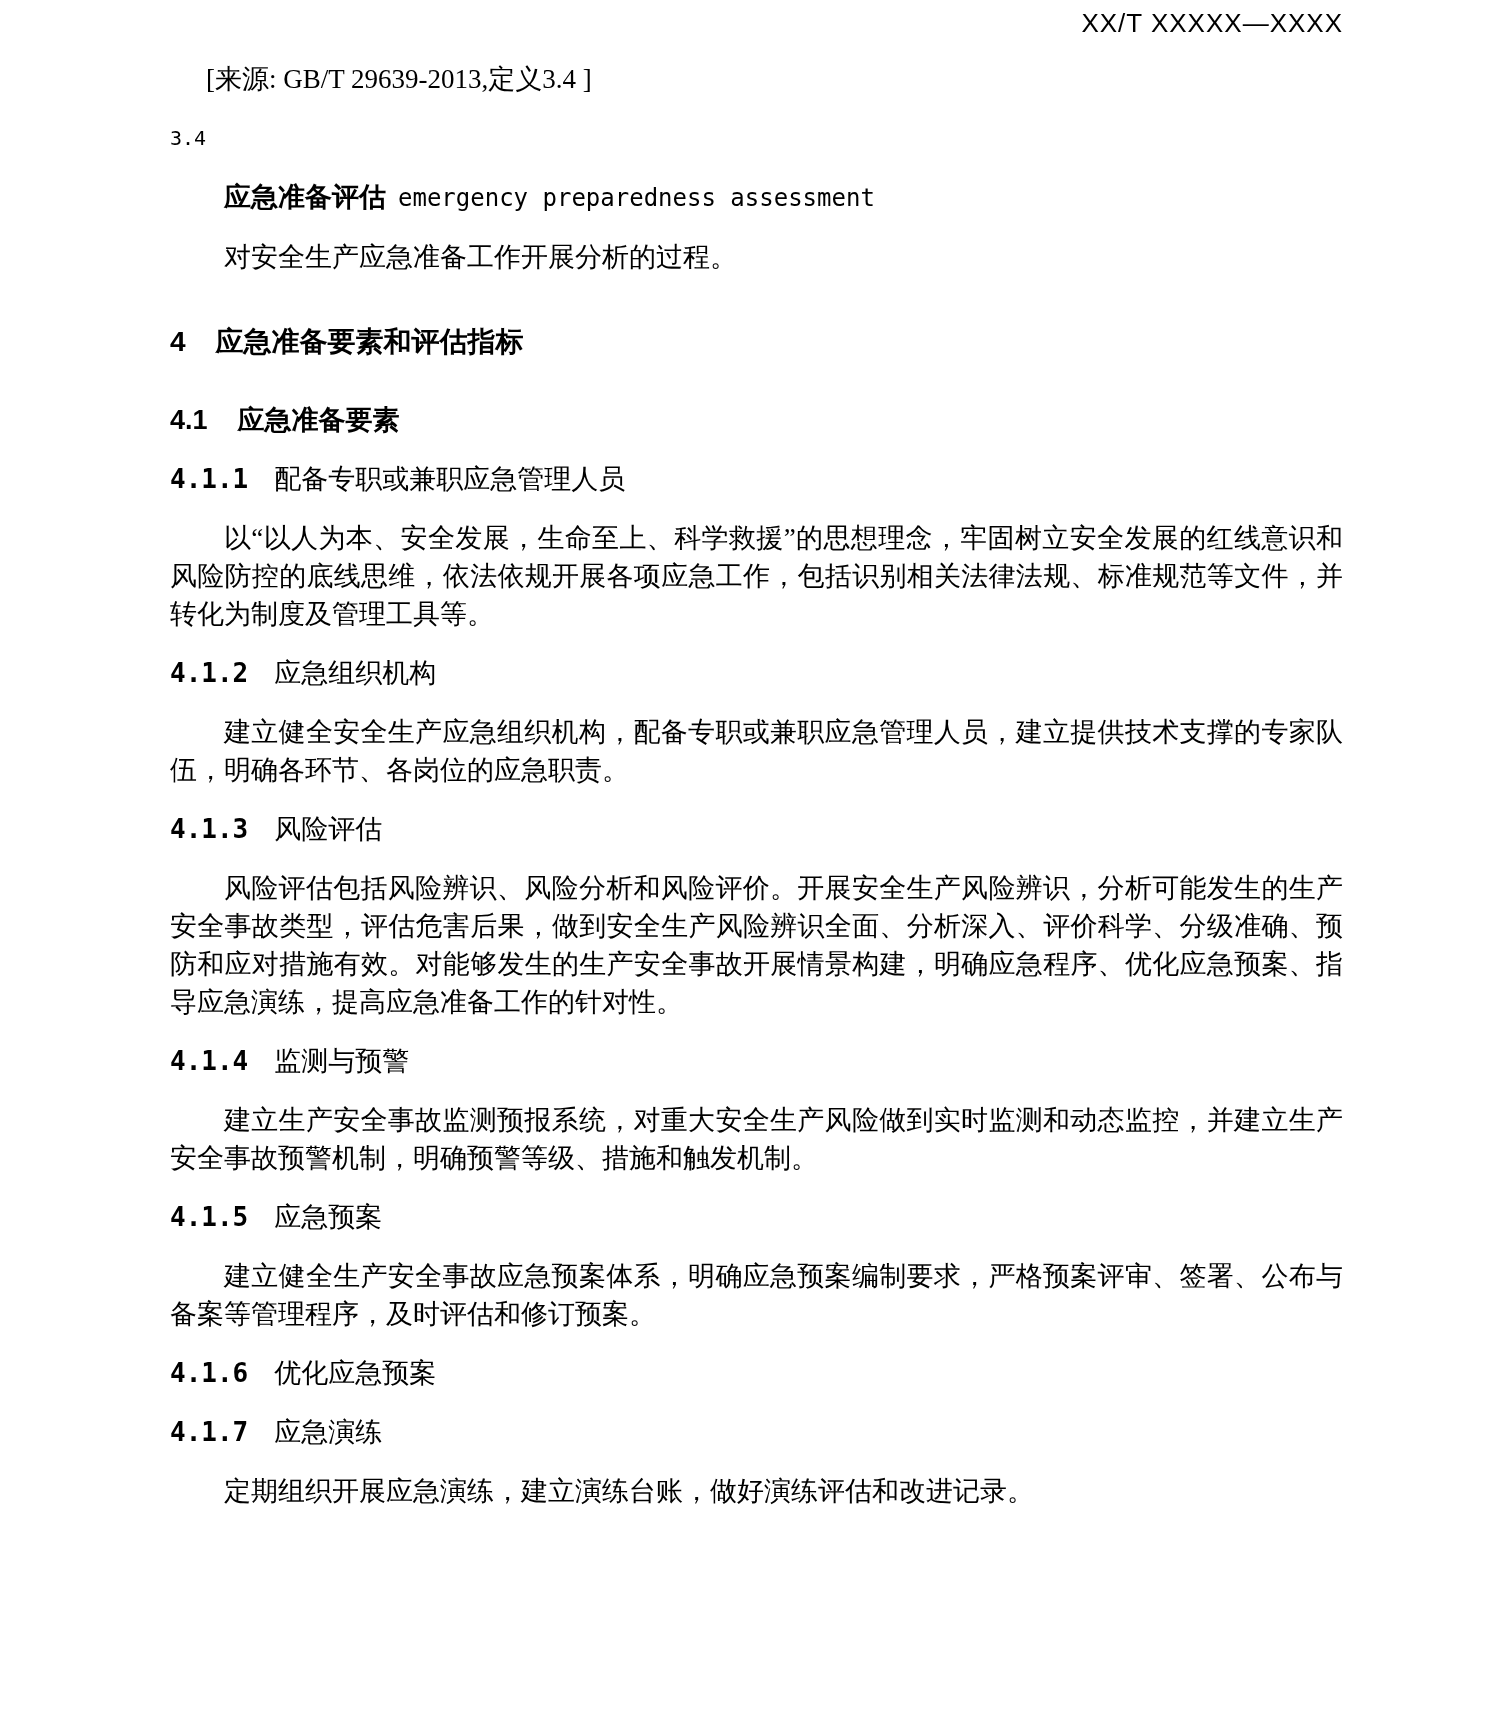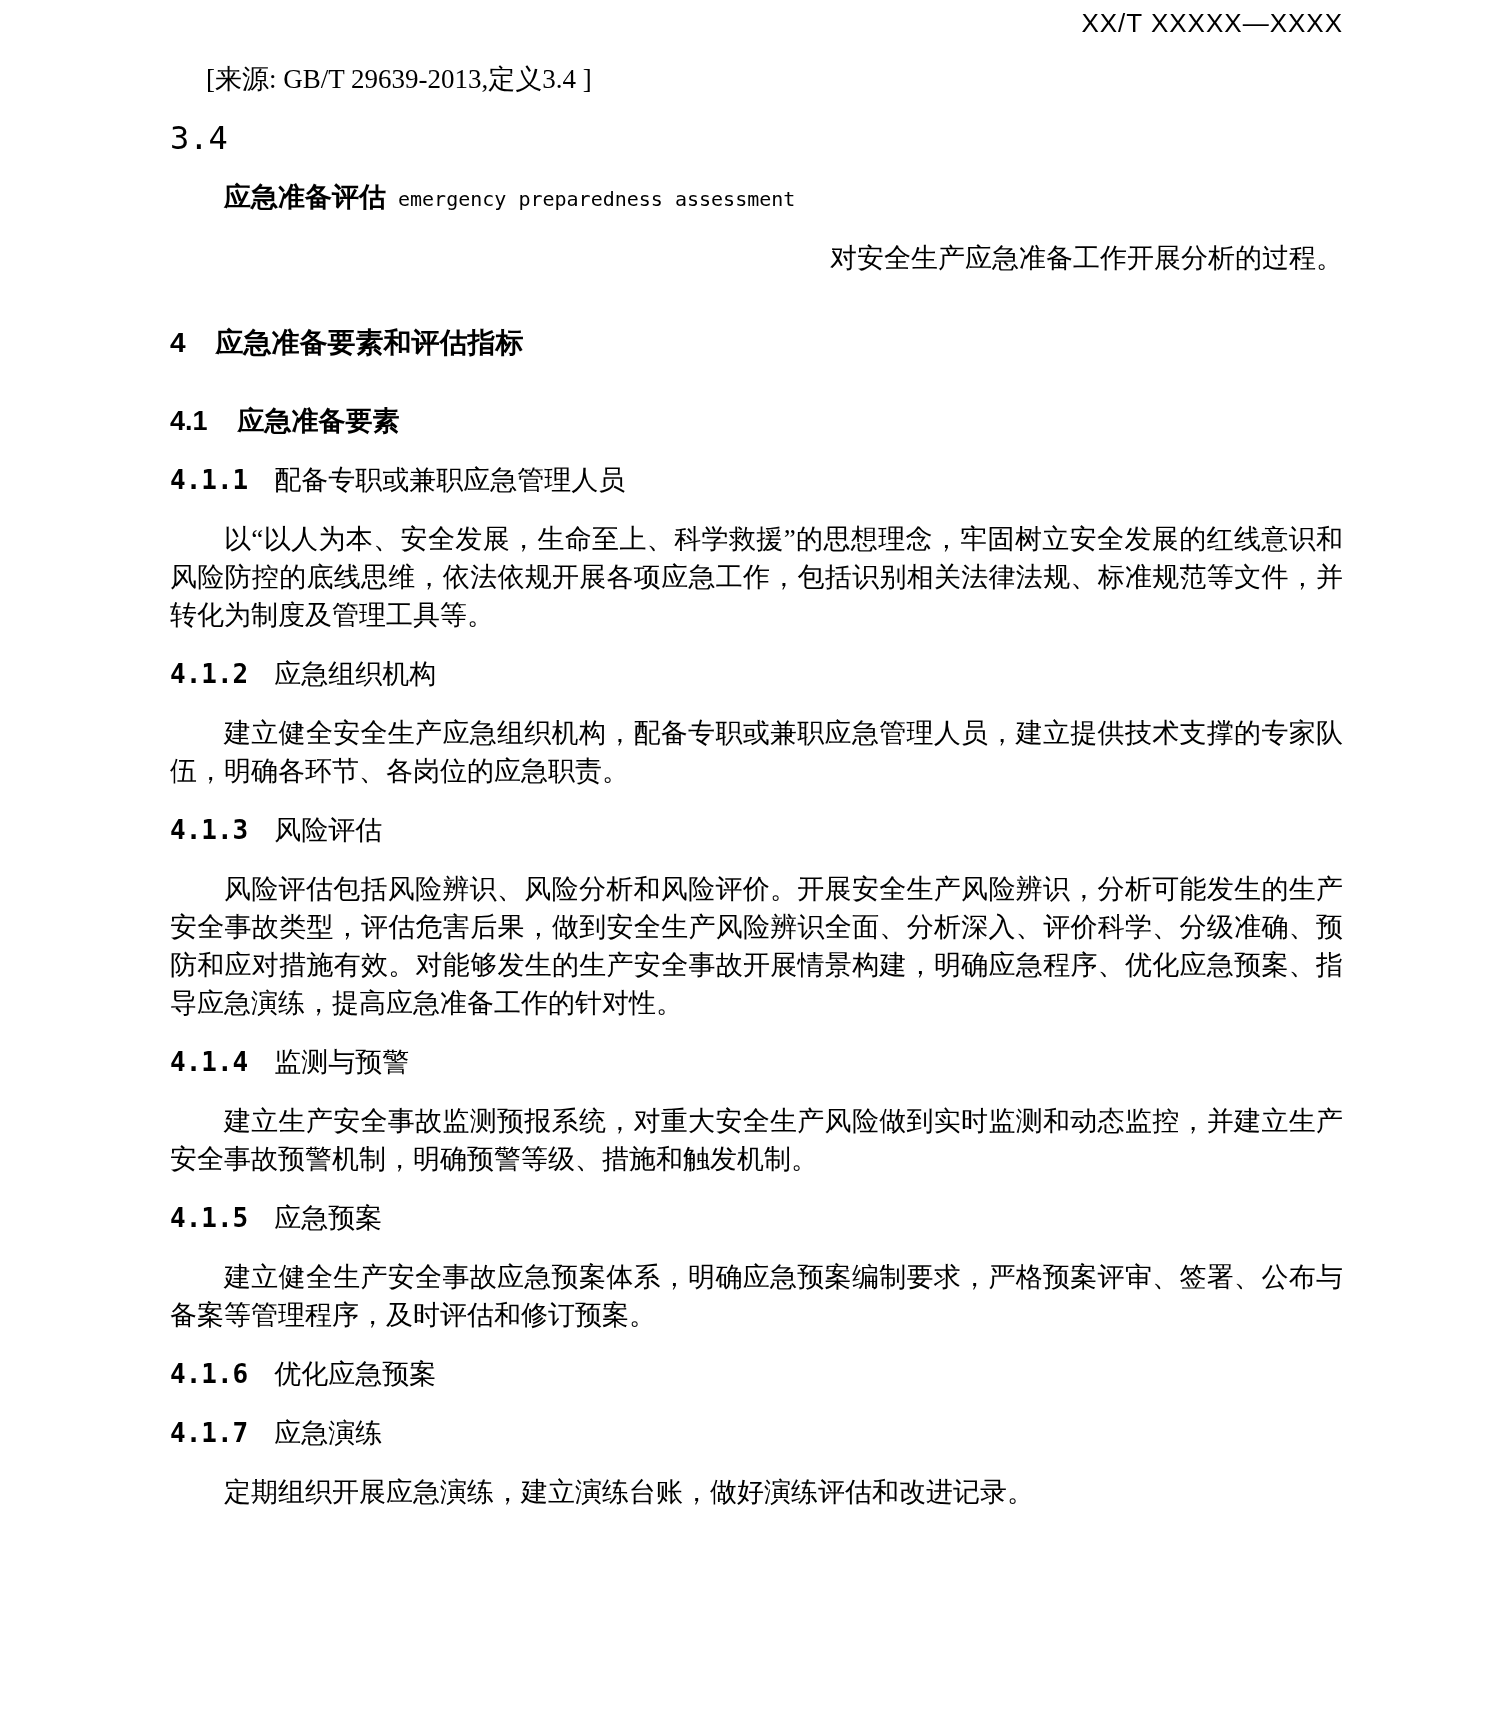--- a/index.html
+++ b/index.html
@@ -25,34 +25,34 @@
     margin: 0 0 21px 0;
     font-family: "Liberation Sans", "DejaVu Sans", sans-serif;
     font-size: 26px;
     letter-spacing: 1px;
   }
   
   .source-line { text-indent: 36px; }
   
   .term-number {
     font-family: "DejaVu Sans Mono", "Liberation Mono", monospace;
-    font-size: 32px;
+    font-size: 20px;
   }
   .term-line { text-indent: 54px; }
   .term-zh {
     font-family: "Liberation Sans", "DejaVu Sans", sans-serif;
     font-weight: bold;
   }
   .term-en {
     font-family: "DejaVu Sans Mono", "Liberation Mono", monospace;
-    font-size: 20px;
+    font-size: 24px;
     margin-left: 12px;
     font-weight: 500;
   }
-  .definition { text-indent: 54px; text-align: right; }
+  .definition { text-indent: 54px; }
   
   .sec-heading { white-space: nowrap; }
   .sec-heading .num {
     font-family: "DejaVu Sans Mono", "Liberation Mono", monospace;
     font-size: 26px;
     margin-right: 26px;
   }
   .sec-l1, .sec-l2 { font-family: "Liberation Sans", "DejaVu Sans", sans-serif; font-weight: bold; }
   .sec-l1 { font-size: 28px; margin: 47px 0 40px 0; }
   .sec-l1 .num, .sec-l2 .num {

